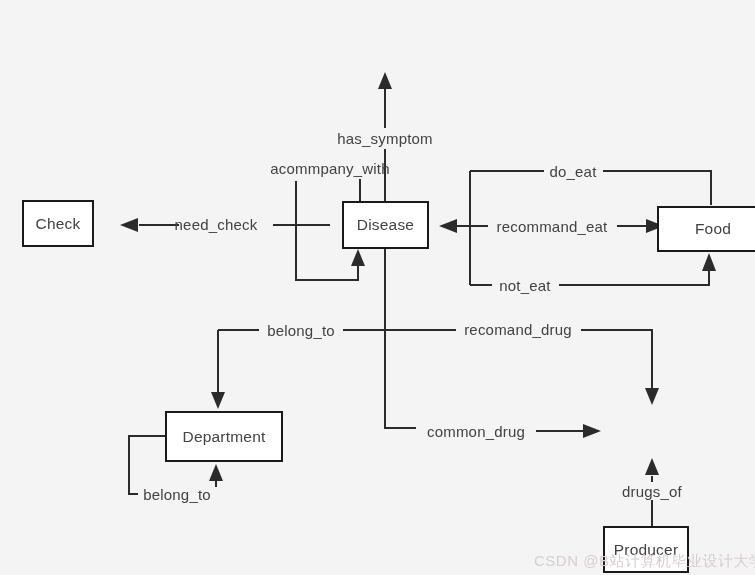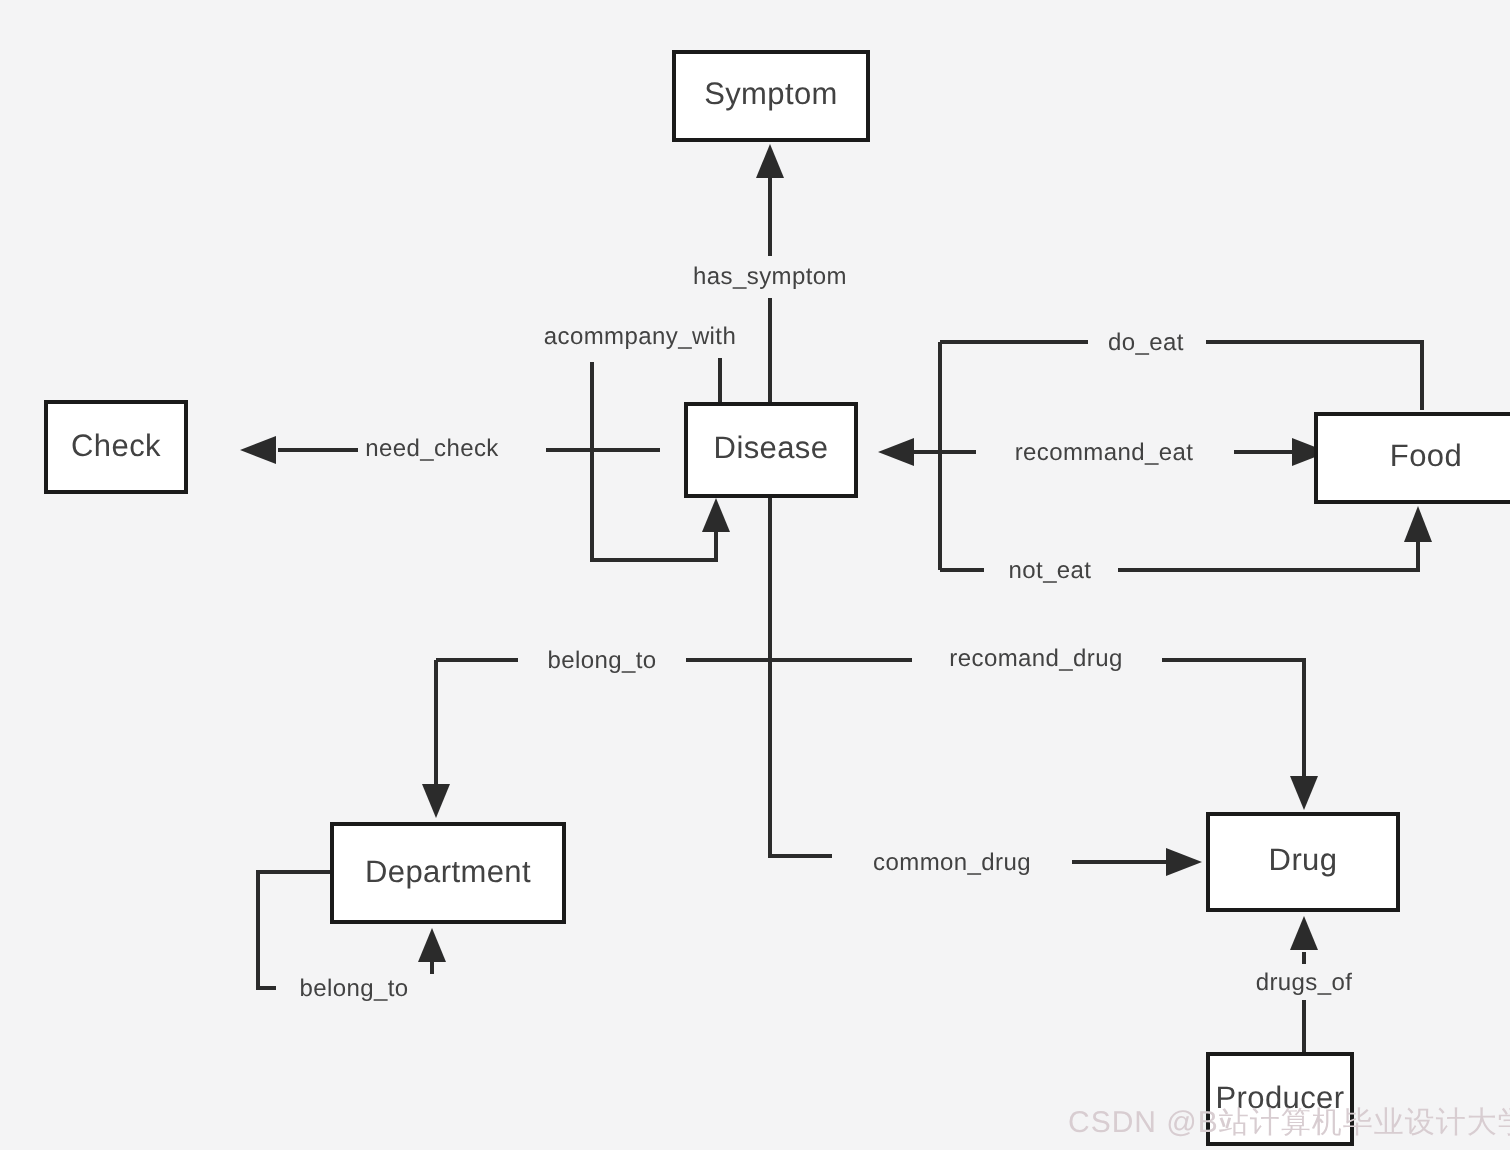--- a/index.html
+++ b/index.html
@@ -15,21 +15,21 @@
   .node{
     position:absolute;box-sizing:border-box;
     background:var(--node-fill,#ffffff);
     border:2.5px solid var(--node-border,#1a1a1a);
     display:flex;align-items:center;justify-content:center;
     font-size:15.5px;color:var(--label-text,#424242);
     letter-spacing:.2px;white-space:nowrap;
   }
   .elabel{
     position:absolute;transform:translate(-50%,-50%);
-    font-size:12px;color:var(--label-text,#4a4a4a);
+    font-size:15px;color:var(--label-text,#4a4a4a);
     white-space:nowrap;letter-spacing:.2px;
   }
   .watermark{
     position:absolute;left:534px;top:552px;
     font-size:15px;letter-spacing:.5px;white-space:nowrap;
     color:var(--watermark-color,#d8cdd1);
   }
 </style>
 </head>
 <body>
@@ -95,37 +95,35 @@
       <path class="edge-path" d="M652 526 V500 M652 482 V476"></path>
       <polygon class="arrow" points="652,458 645,475 659,475"></polygon>
     </g>
 
     <g>
       <path class="edge-path" d="M165 436 H129 V494 H138 M216 487 V481"></path>
       <polygon class="arrow" points="216,464 209,481 223,481"></polygon>
     </g>
   </svg>
 
-  <div class="node" style="left:336px;top:25px;width:99px;height:46px">Symptom</div>
 
   <div class="node" style="left:22px;top:200px;width:72px;height:47px">Check</div>
 
   <div class="node" style="left:342px;top:201px;width:87px;height:48px">Disease</div>
 
   <div class="node" style="left:657px;top:206px;width:112px;height:46px">Food</div>
 
   <div class="node" style="left:165px;top:411px;width:118px;height:51px">Department</div>
 
-  <div class="node" style="left:603px;top:406px;width:97px;height:50px">Drug</div>
 
-  <div class="node" style="left:603px;top:526px;width:74px;height:47px">Producer</div>
+  <div class="node" style="left:603px;top:526px;width:86px;height:47px">Producer</div>
 
   <div class="elabel" style="left:385px;top:138px">has_symptom</div>
 
-  <div class="elabel" style="left:320px;top:168px">acommpany_with</div>
+  <div class="elabel" style="left:330px;top:168px">acommpany_with</div>
 
   <div class="elabel" style="left:216px;top:224px">need_check</div>
 
   <div class="elabel" style="left:573px;top:171px">do_eat</div>
 
   <div class="elabel" style="left:552px;top:226px">recommand_eat</div>
 
   <div class="elabel" style="left:525px;top:285px">not_eat</div>
 
   <div class="elabel" style="left:301px;top:330px">belong_to</div>

